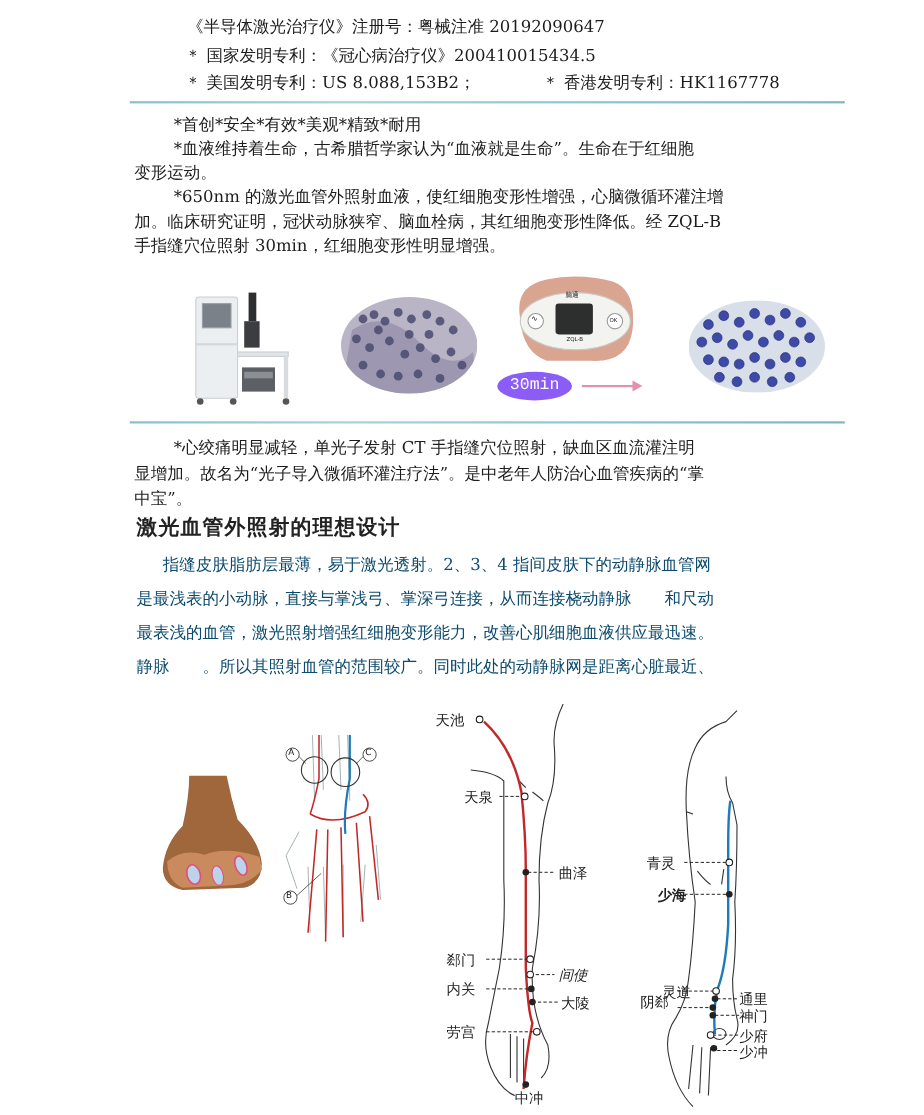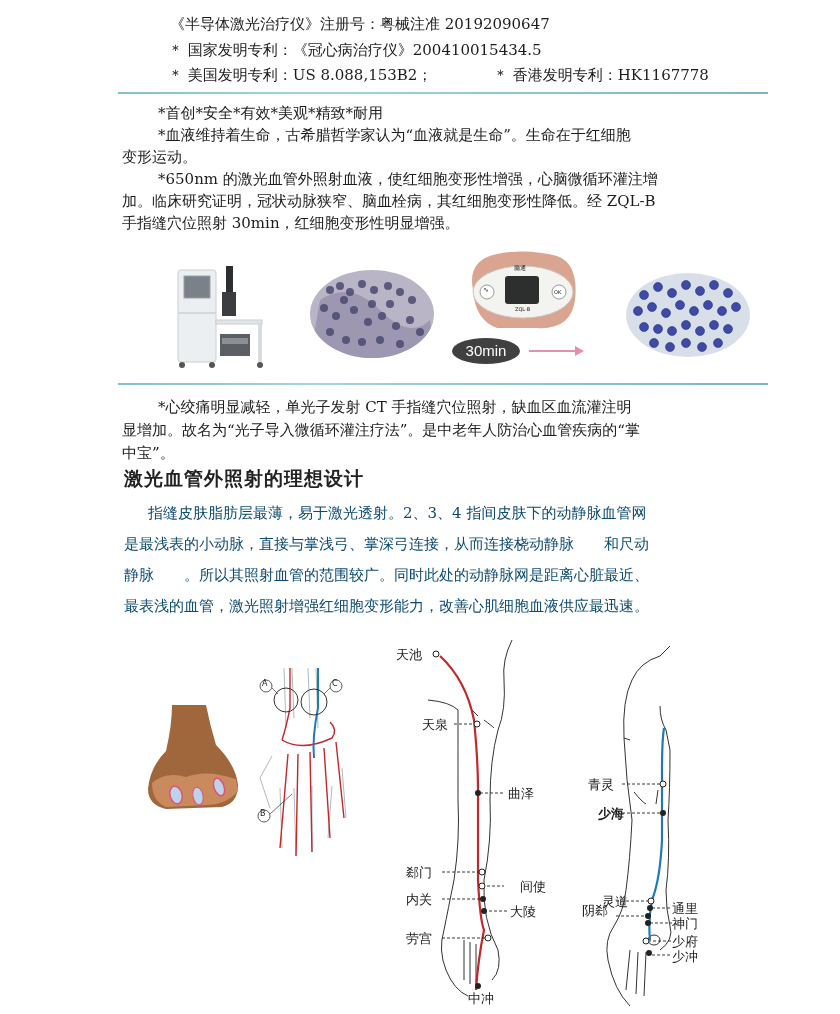--- a/index.html
+++ b/index.html
@@ -15,21 +15,21 @@
   .para { position: absolute; left: 122px; width: 580px; font-size: 15px; line-height: 22px; color: #1c1c1c; }
   .para .ind { display: inline-block; width: 36px; }
 
   .section-title { position: absolute; left: 124px; top: 466px; font-family: "DejaVu Sans", sans-serif; font-weight: bold; font-size: 19px; color: #222; letter-spacing: 1px; }
 
   .body2 { position: absolute; left: 124px; width: 600px; font-size: 15px; line-height: 31px; color: #0c4a6e; text-align: justify; }
 
   
   .img-box { position: absolute; }
   .blood-oval { border-radius: 50%; overflow: hidden; }
-  .pill { position: absolute; left: 452px; top: 338px; width: 68px; height: 26px; border-radius: 50%; background: #404040; color: #fff; font-family: Liberation Sans, sans-serif; font-size: 15px; line-height: 26px; text-align: center; }
+  .pill { position: absolute; left: 452px; top: 338px; width: 68px; height: 26px; border-radius: 50%; background: #8b5cf6; color: #fff; font-family: Liberation Mono, monospace; font-size: 15px; line-height: 26px; text-align: center; }
   .arrow-line { position: absolute; left: 529px; top: 350px; width: 48px; height: 2px; background: #e291ac; }
   .arrow-head { position: absolute; left: 575px; top: 346px; width: 0; height: 0; border-left: 9px solid #e291ac; border-top: 5px solid transparent; border-bottom: 5px solid transparent; }
 
   .acu-label { position: absolute; font-family: "DejaVu Sans", sans-serif; font-size: 13px; color: #222; white-space: nowrap; }
 </style>
 </head>
 <body>
 
 <div class="hdr-line" style="left:170px; top:14px;">《半导体激光治疗仪》注册号：粤械注准 20192090647</div>
 <div class="hdr-line" style="left:168px; top:40px;">＊ 国家发明专利：《冠心病治疗仪》200410015434.5</div>
@@ -156,22 +156,22 @@
   <div><span class="ind"></span><span>*心绞痛明显减轻，单光子发射 CT 手指缝穴位照射，缺血区血流灌注明</span></div>
   <div>显增加。故名为“光子导入微循环灌注疗法”。是中老年人防治心血管疾病的“掌</div>
   <div>中宝”。</div>
 </div>
 
 <div class="section-title">激光血管外照射的理想设计</div>
 
 <div class="body2" style="top:498px;">
   <div><span class="ind" style="display:inline-block;width:24px;"></span><span>指缝皮肤脂肪层最薄，易于激光透射。2、3、4 指间皮肤下的动静脉血管网</span></div>
   <div>是最浅表的小动脉，直接与掌浅弓、掌深弓连接，从而连接桡动静脉　　和尺动</div>
+  <div>最表浅的血管，激光照射增强红细胞变形能力，改善心肌细胞血液供应最迅速。</div>
   <div>静脉　　。所以其照射血管的范围较广。同时此处的动静脉网是距离心脏最近、</div>
-  <div>最表浅的血管，激光照射增强红细胞变形能力，改善心肌细胞血液供应最迅速。</div>
 </div>
 
 <div class="img-box" style="left:146px; top:705px; width:96px; height:105px;">
   <svg width="96" height="105" viewBox="0 0 96 105">
     <path d="M26 0 L60 0 Q64 20 70 40 Q90 60 92 80 Q92 98 76 102 L20 104 Q2 100 2 84 Q4 62 20 46 Q26 20 26 0 Z" fill="#a0663c"></path>
     <path d="M6 78 Q20 66 40 72 Q60 64 90 74 L92 86 Q80 100 60 100 L20 102 Q6 96 6 78 Z" fill="#c98a5e"></path>
     <ellipse cx="30" cy="90" rx="6" ry="9" fill="#bcd3ec" stroke="#e0507c" stroke-width="1.5" transform="rotate(-15 30 90)"></ellipse>
     <ellipse cx="52" cy="91" rx="5" ry="9" fill="#bcd3ec" stroke="#e0507c" stroke-width="1" transform="rotate(-12 52 91)"></ellipse>
     <ellipse cx="73" cy="82" rx="5" ry="9" fill="#bcd3ec" stroke="#e0507c" stroke-width="1.5" transform="rotate(-20 73 82)"></ellipse>
   </svg>
@@ -230,21 +230,21 @@
     <circle cx="102" cy="246" r="3" fill="#fff" stroke="#222"></circle>
     <circle cx="103" cy="259" r="3" fill="#222"></circle>
     <circle cx="104" cy="271" r="3" fill="#222"></circle>
     <circle cx="108" cy="298" r="3" fill="#fff" stroke="#222"></circle>
     <circle cx="98" cy="346" r="3" fill="#222"></circle>
   </svg>
   <span class="acu-label" style="left:16px; top:6px;">天池</span>
   <span class="acu-label" style="left:42px; top:76px;">天泉</span>
   <span class="acu-label" style="left:128px; top:145px;">曲泽</span>
   <span class="acu-label" style="left:26px; top:224px;">郄门</span>
-  <span class="acu-label" style="left:140px; top:238px;">间使</span>
+  <span class="acu-label" style="left:128px; top:238px;font-style:italic;">间使</span>
   <span class="acu-label" style="left:26px; top:251px;">内关</span>
   <span class="acu-label" style="left:130px; top:263px;">大陵</span>
   <span class="acu-label" style="left:26px; top:290px;">劳宫</span>
   <span class="acu-label" style="left:88px; top:350px;">中冲</span>
 </div>
 
 <div class="img-box" style="left:570px; top:640px; width:170px; height:374px;">
   <svg width="170" height="374" viewBox="0 0 170 374">
     <g stroke="#333" stroke-width="1" fill="none">
       <path d="M100 6 L90 16 Q70 22 62 40 Q52 60 54 98 L60 100"></path>

